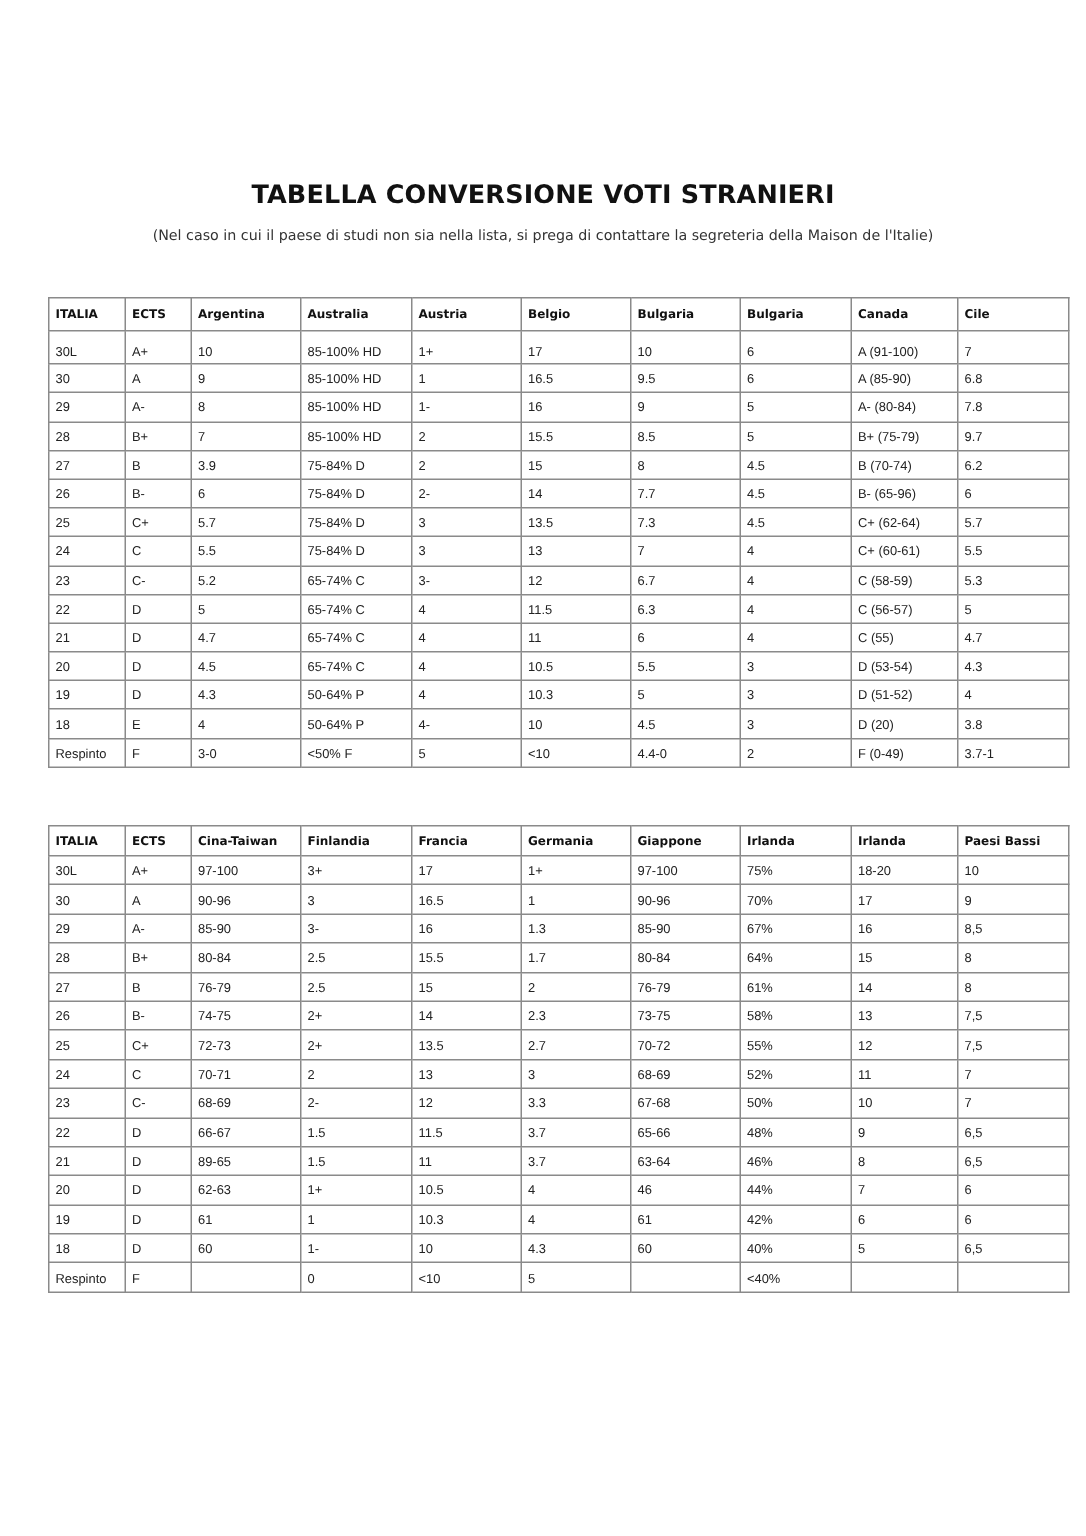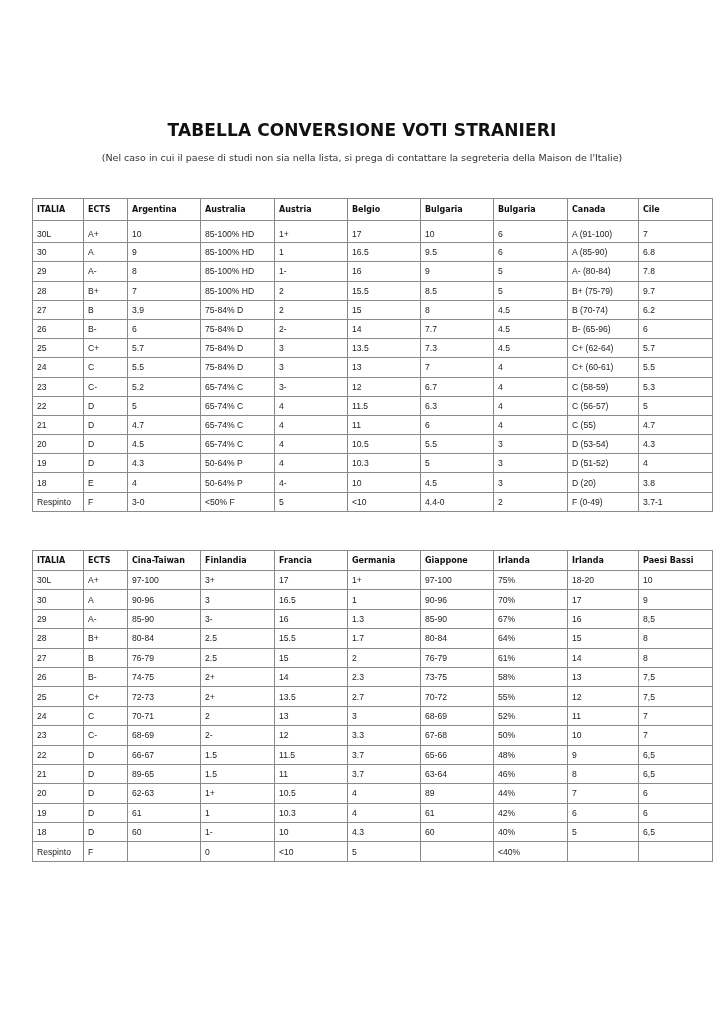--- a/index.html
+++ b/index.html
@@ -398,21 +398,21 @@
         <td>8</td>
         <td>6,5</td>
       </tr>
       <tr class="row">
         <td>20</td>
         <td>D</td>
         <td>62-63</td>
         <td>1+</td>
         <td>10.5</td>
         <td>4</td>
-        <td>89</td>
+        <td>46</td>
         <td>44%</td>
         <td>7</td>
         <td>6</td>
       </tr>
       <tr class="row">
         <td>19</td>
         <td>D</td>
         <td>61</td>
         <td>1</td>
         <td>10.3</td>

